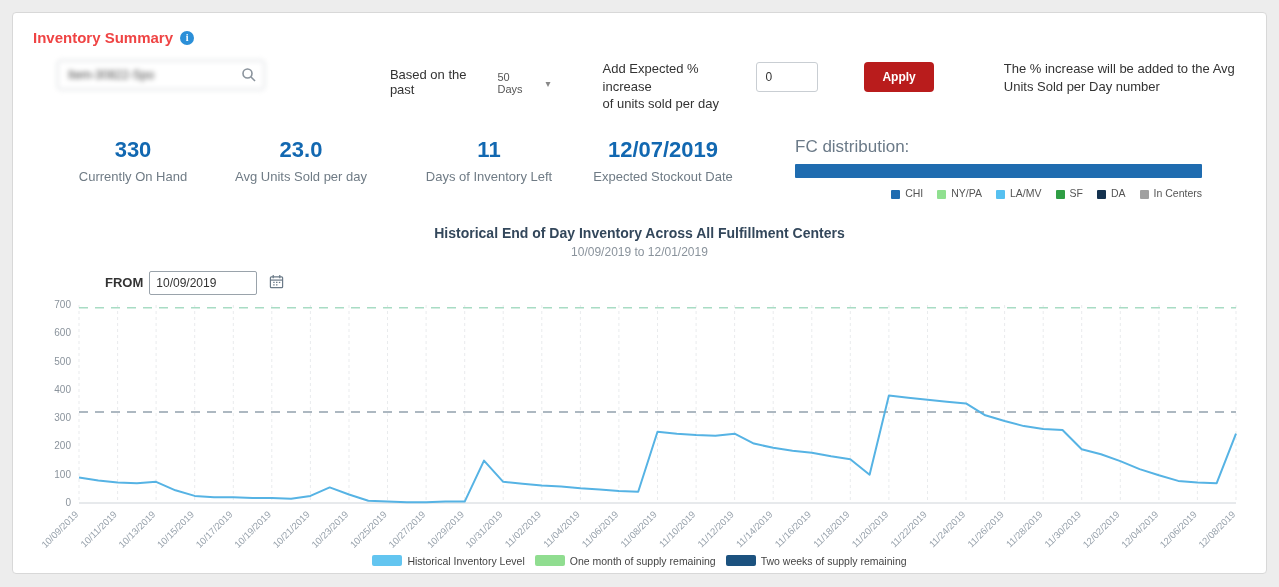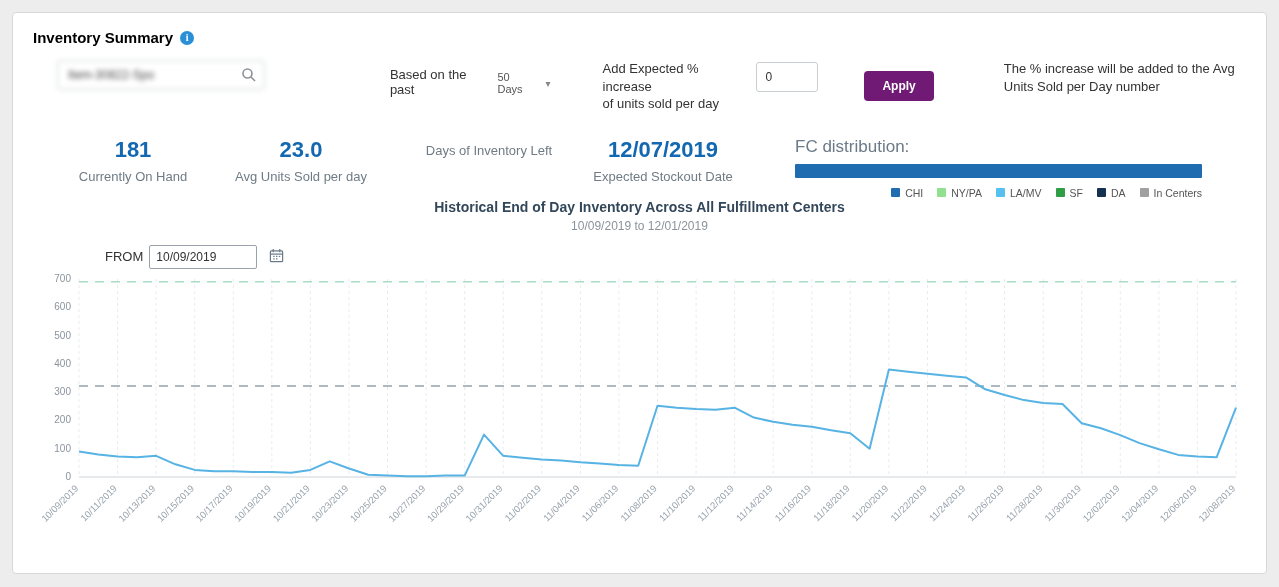--- a/index.html
+++ b/index.html
@@ -12,21 +12,21 @@
   .card {
     position: absolute; left: 12px; top: 12px;
     width: 1255px; height: 562px;
     background: #ffffff;
     border: 1px solid #d8d8d8;
     border-radius: 4px;
     padding: 16px 20px;
   }
   
   .title-row { display: flex; align-items: center; gap: 7px; }
-  .page-title { font-size: 15px; font-weight: bold; color: #000000; }
+  .page-title { font-size: 15px; font-weight: bold; color: #ef4444; }
   .info-icon {
     width: 14px; height: 14px; border-radius: 50%;
     background: #2b8fd8; color: #fff;
     font-size: 10px; font-weight: bold; font-family: "Liberation Serif", serif;
     display: inline-flex; align-items: center; justify-content: center;
     cursor: pointer;
   }
   
   .controls-row { display: flex; align-items: flex-start; margin-top: 14px; }
   .search-box { position: relative; width: 230px; margin-left: 24px; }
@@ -50,49 +50,49 @@
   .period-select .caret { color: #888; font-size: 10px; }
   .increase-group { display: flex; align-items: flex-start; margin-left: 48px; gap: 28px; }
   .increase-label { font-size: 13px; color: #333; line-height: 1.35; }
   .increase-input {
     width: 62px; height: 30px; margin-top: 2px;
     border: 1px solid #c9ced3; border-radius: 3px;
     padding: 0 8px; font-size: 12px; color: #333;
     font-family: "Liberation Sans", sans-serif;
   }
   .apply-btn {
-    margin-left: 46px; margin-top: 11px;
-    background: #701a75; color: #fff;
+    margin-left: 46px; margin-top: 2px;
+    background: #b91c1c; color: #fff;
     border: none; border-radius: 4px;
     padding: 8px 18px; font-size: 12px; font-weight: bold;
     cursor: pointer; font-family: "Liberation Sans", sans-serif;
   }
   .helper-text { margin-left: 70px; width: 268px; font-size: 13px; color: #333; line-height: 1.4; }
   
   .stats-row { display: flex; align-items: flex-start; margin-top: 24px; }
   .stat { text-align: center; }
   .stat-value { font-size: 22px; font-weight: bold; color: #1268b1; }
   .stat-label { font-size: 13px; color: #6f7b85; margin-top: 6px; }
   .stat-1 { margin-left: 40px; min-width: 120px; }
   .stat-2 { margin-left: 28px; min-width: 160px; }
   .stat-3 { margin-left: 28px; min-width: 160px; }
   .stat-4 { margin-left: 14px; min-width: 160px; }
   .fc-block { margin-left: 52px; flex: 1; padding-right: 44px; }
   .fc-label { font-size: 17px; color: #6b7a88; }
   .fc-bar { display: flex; height: 14px; margin-top: 7px; border-radius: 1px; overflow: hidden; }
   .fc-seg { height: 100%; }
   .fc-legend { display: flex; justify-content: flex-end; gap: 14px; margin-top: 9px; }
-  .fc-legend-item { display: flex; align-items: center; gap: 5px; }
+  .fc-legend-item { display: flex; align-items: flex-end; gap: 5px; }
   .fc-swatch { width: 9px; height: 9px; border-radius: 1px; }
   .fc-name { font-size: 10.5px; color: #555; }
   
-  .chart-title { text-align: center; font-size: 14px; font-weight: bold; color: #33475b; }
+  .chart-title { text-align: center; font-size: 14px; font-weight: bold; color: #33475b; margin-top: 26px; }
   .chart-subtitle { text-align: center; font-size: 12px; color: #8a939c; margin-top: 4px; }
   .from-row { display: flex; align-items: center; margin-left: 72px; margin-top: 12px; gap: 6px; }
-  .from-label { font-size: 13px; color: #333; }
+  .from-label { font-size: 13px; color: #333; font-weight: bold; }
   .from-input {
     width: 108px; height: 24px;
     border: 1px solid #9aa3ab; border-radius: 2px;
     padding: 0 6px; font-size: 12px; color: #333;
     font-family: "Liberation Sans", sans-serif;
   }
   .cal-btn { background: none; border: none; cursor: pointer; padding: 0; margin-left: 6px; color: #6b7a88; }
   #chart-svg { display: block; margin-top: 2px; }
   .ytick { font-size: 10px; fill: #8a939c; text-anchor: end; font-family: "Liberation Sans", sans-serif; }
   .xtick { font-size: 9.5px; fill: #97a1ab; text-anchor: end; font-family: "Liberation Sans", sans-serif; }
@@ -132,28 +132,29 @@
         <div>of units sold per day</div>
       </div>
       <input class="increase-input" value="0" style="">
     </div>
     <button class="apply-btn">Apply</button>
     <div class="helper-text">The % increase will be added to the Avg Units Sold per Day number</div>
   </div>
 
   <div class="stats-row">
     <div class="stat stat-1">
-      <div class="stat-value">181</div>
+      <div class="stat-value">330</div>
       <div class="stat-label">Currently On Hand</div>
     </div>
     <div class="stat stat-2">
       <div class="stat-value">23.0</div>
       <div class="stat-label">Avg Units Sold per day</div>
     </div>
     <div class="stat stat-3">
+      <div class="stat-value">11</div>
       <div class="stat-label">Days of Inventory Left</div>
     </div>
     <div class="stat stat-4">
       <div class="stat-value">12/07/2019</div>
       <div class="stat-label">Expected Stockout Date</div>
     </div>
     <div class="fc-block">
       <div class="fc-label">FC distribution:</div>
       <div class="fc-bar">
         <div class="fc-seg" style="width: 100%; background: rgb(31, 108, 176);"></div>
@@ -278,14 +279,28 @@
       <text class="xtick" transform="translate(971.6,218) rotate(-45)">11/26/2019</text>
       <text class="xtick" transform="translate(1010.2,218) rotate(-45)">11/28/2019</text>
       <text class="xtick" transform="translate(1048.7,218) rotate(-45)">11/30/2019</text>
       <text class="xtick" transform="translate(1087.3,218) rotate(-45)">12/02/2019</text>
       <text class="xtick" transform="translate(1125.9,218) rotate(-45)">12/04/2019</text>
       <text class="xtick" transform="translate(1164.4,218) rotate(-45)">12/06/2019</text>
       <text class="xtick" transform="translate(1203.0,218) rotate(-45)">12/08/2019</text>
       <polyline points="46.0,180.5 65.3,183.4 84.6,185.6 103.9,186.2 123.1,184.8 142.4,193.3 161.7,198.9 181.0,200.3 200.3,200.3 219.6,200.9 238.8,200.9 258.1,201.8 277.4,198.9 296.7,190.4 316.0,197.5 335.3,203.7 354.5,204.6 373.8,205.2 393.1,205.2 412.4,204.6 431.7,204.6 451.0,163.6 470.2,184.8 489.5,186.8 508.8,188.5 528.1,189.6 547.4,191.3 566.7,192.4 585.9,194.1 605.2,194.7 624.5,134.7 643.8,136.7 663.1,138.1 682.4,138.7 701.6,136.7 720.9,146.6 740.2,150.8 759.5,153.7 778.8,155.7 798.1,159.3 817.3,162.2 836.6,177.7 855.9,98.5 875.2,100.8 894.5,102.8 913.8,104.7 933.0,106.4 952.3,118.3 971.6,124.0 990.9,129.1 1010.2,131.9 1029.5,133.0 1048.7,152.3 1068.0,157.3 1087.3,164.1 1106.6,172.1 1125.9,178.3 1145.2,183.9 1164.4,185.6 1183.7,186.2 1203.0,136.7" fill="none" stroke="#56b3e4" stroke-width="2" stroke-linejoin="round"></polyline>
     </svg>
 
+  <div class="chart-legend">
+    <div class="cl-item">
+      <span class="cl-swatch" style="background: rgb(99, 197, 240);"></span>
+      <span class="cl-label">Historical Inventory Level</span>
+    </div>
+    <div class="cl-item">
+      <span class="cl-swatch" style="background: rgb(144, 221, 144);"></span>
+      <span class="cl-label">One month of supply remaining</span>
+    </div>
+    <div class="cl-item">
+      <span class="cl-swatch" style="background: rgb(28, 82, 127);"></span>
+      <span class="cl-label">Two weeks of supply remaining</span>
+    </div>
+  </div>
 
 </div>
 
 </body></html>

